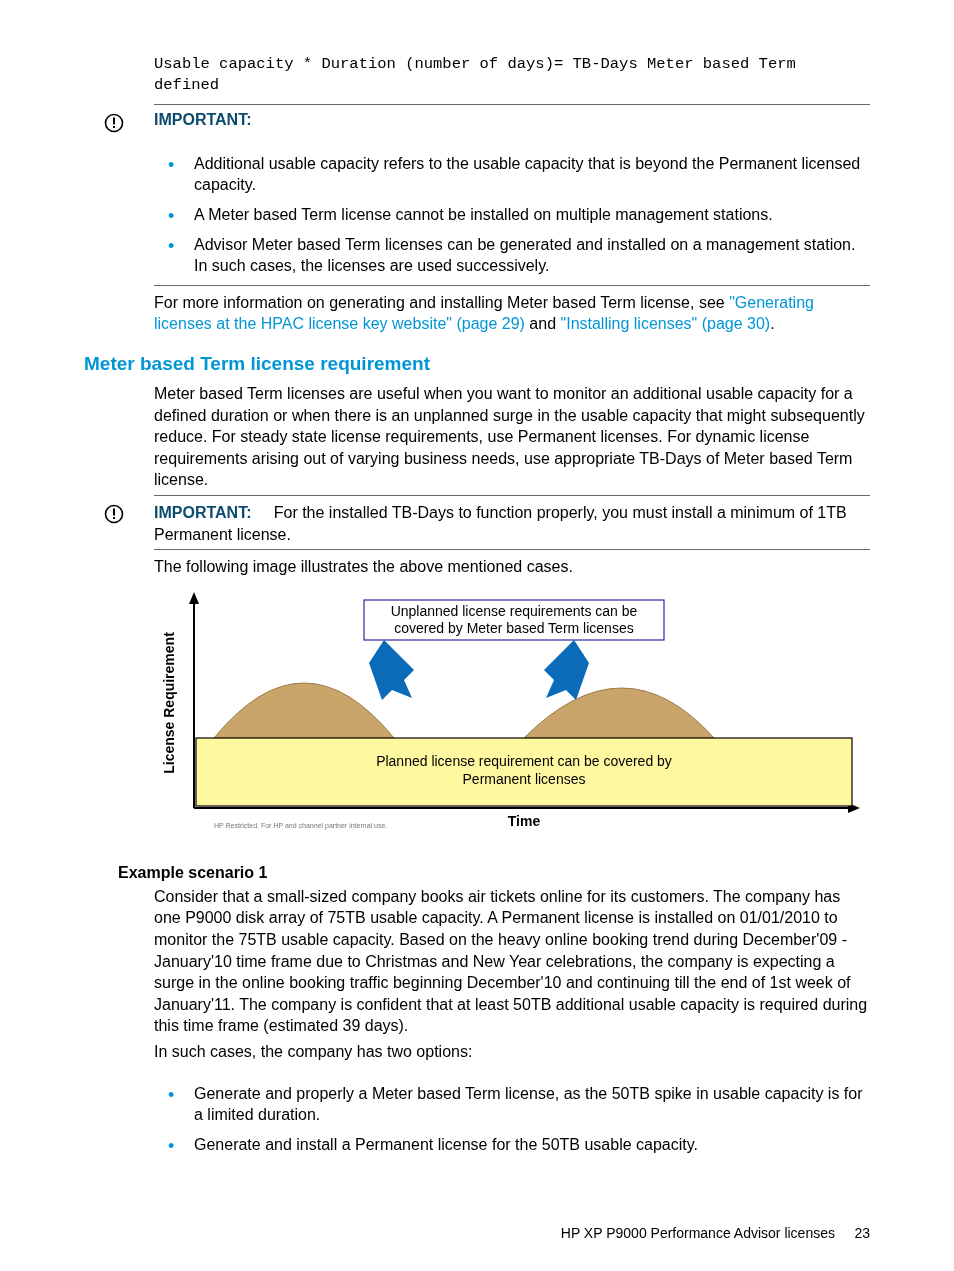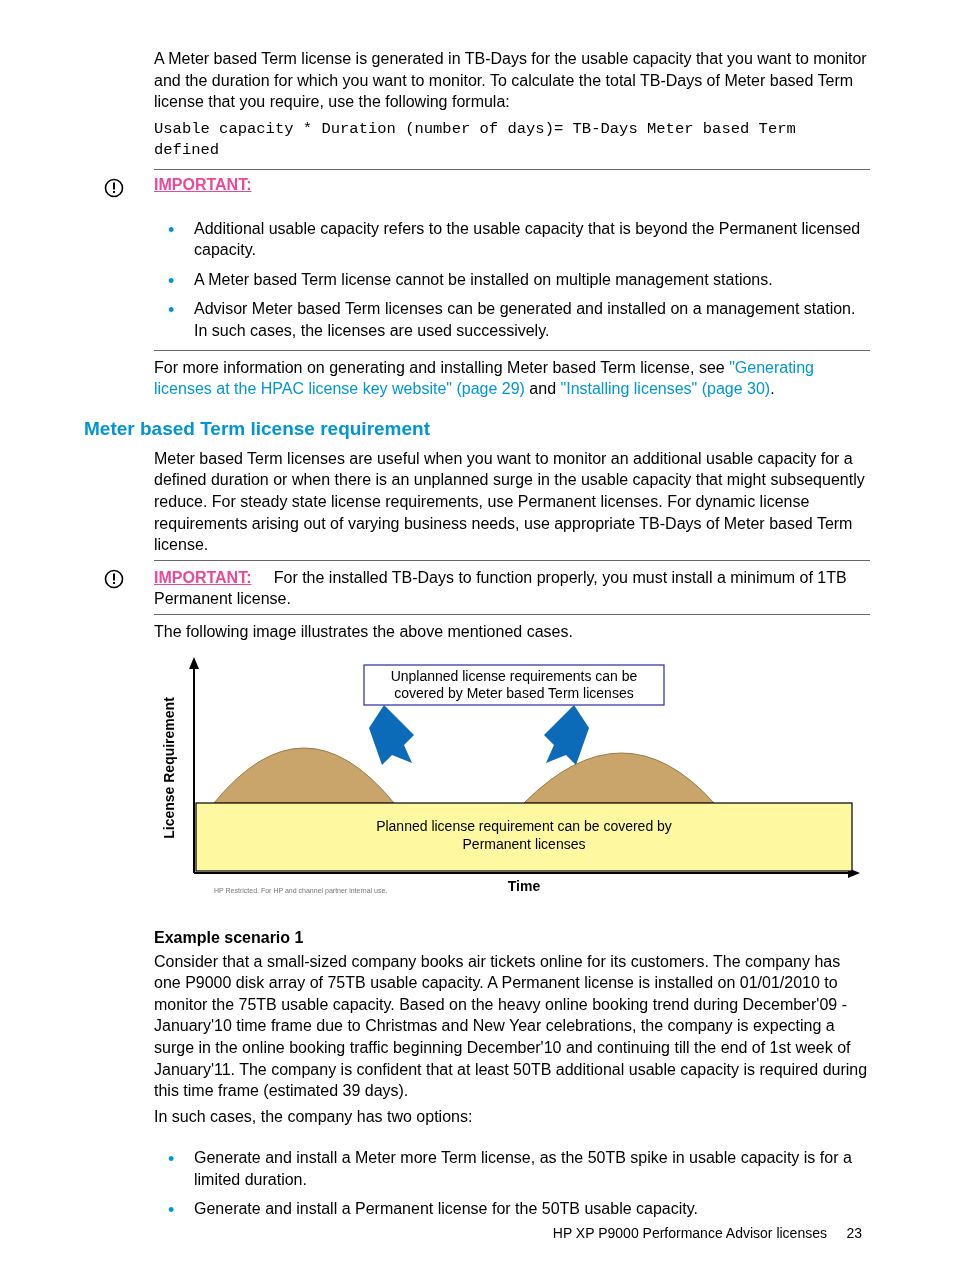--- a/index.html
+++ b/index.html
@@ -37,24 +37,23 @@
     display: flex;
     align-items: flex-start;
     margin-left: 20px;
   }
   .important-icon {
     flex: 0 0 50px;
     padding-top: 2px;
   }
   .important-icon svg { display:block; }
   .important-label {
-    color: #ec4899;
+    color: #0c4a6e;
     font-weight: bold;
     font-size: 16px;
-    text-decoration: underline;
   }
   .important-body {
     flex: 1;
   }
   ul.bullets {
     margin: 20px 0 6px 70px;
     padding-left: 40px;
     list-style: none;
   }
   ul.bullets > li {
@@ -72,40 +71,39 @@
     font-size: 18px;
   }
   .section-heading {
     color: #0096d6;
     font-weight: bold;
     font-size: 19px;
     margin: 18px 0 8px 0;
   }
   .subheading {
     font-weight: bold;
-    margin: 12px 0 4px 70px;
+    margin: 12px 0 4px 34px;
   }
   .link { color: #0096d6; }
   .diagram {
     margin: 10px 0 0 70px;
     width: 710px;
   }
   .footer {
     position: absolute;
     bottom: 30px;
-    right: 92px;
+    right: 84px;
     font-size: 14px;
   }
 </style>
 </head>
 <body>
 
 <div class="page">
 
-  <p class="body-text">A Meter based Term license is generated in TB-Days for the usable capacity that you want to monitor and the duration for which you want to monitor. To calculate the total TB-Days of Meter based Term license that you require, use the following formula:</p>
   <div class="code-block">Usable capacity * Duration (number of days)= TB-Days Meter based Term defined</div>
 
   <hr class="hr">
 
   <div class="important-row">
     <div class="important-icon">
       <svg width="20" height="20" viewBox="0 0 20 20">
           <circle cx="10" cy="10" r="8.5" fill="none" stroke="#000" stroke-width="1.6"></circle>
           <rect x="9" y="4.5" width="2" height="7" fill="#000"></rect>
           <rect x="9" y="13" width="2" height="2" fill="#000"></rect>
@@ -184,21 +182,21 @@
 
       <text x="60" y="240" font-size="7" fill="#777">HP Restricted. For HP and channel partner internal use.</text>
     </svg>
   </div>
 
   <div class="subheading">Example scenario 1</div>
   <p class="body-text">Consider that a small-sized company books air tickets online for its customers. The company has one P9000 disk array of 75TB usable capacity. A Permanent license is installed on 01/01/2010 to monitor the 75TB usable capacity. Based on the heavy online booking trend during December'09 - January'10 time frame due to Christmas and New Year celebrations, the company is expecting a surge in the online booking traffic beginning December'10 and continuing till the end of 1st week of January'11. The company is confident that at least 50TB additional usable capacity is required during this time frame (estimated 39 days).</p>
   <p class="body-text" style="margin-top:0;">In such cases, the company has two options:</p>
 
   <ul class="bullets">
-    <li>Generate and install a Meter more Term license, as the 50TB spike in usable capacity is for a limited duration.</li>
+    <li>Generate and properly a Meter based Term license, as the 50TB spike in usable capacity is for a limited duration.</li>
     <li>Generate and install a Permanent license for the 50TB usable capacity.</li>
   </ul>
 
   <div class="footer">
     <span>HP XP P9000 Performance Advisor licenses</span>
     <span>&nbsp;&nbsp;&nbsp;</span>
     <span>23</span>
   </div>
 
 </div>

